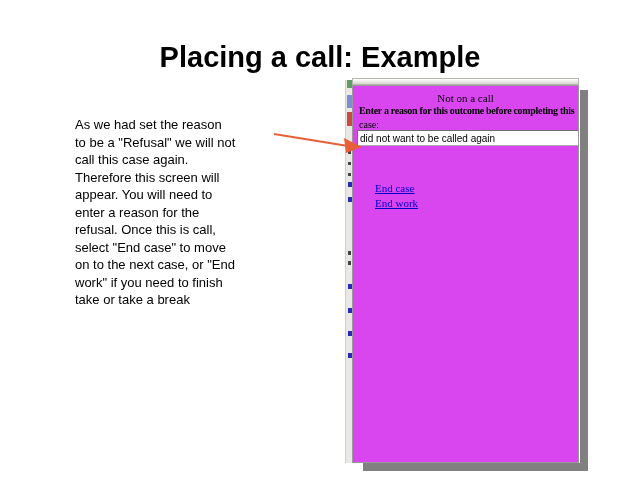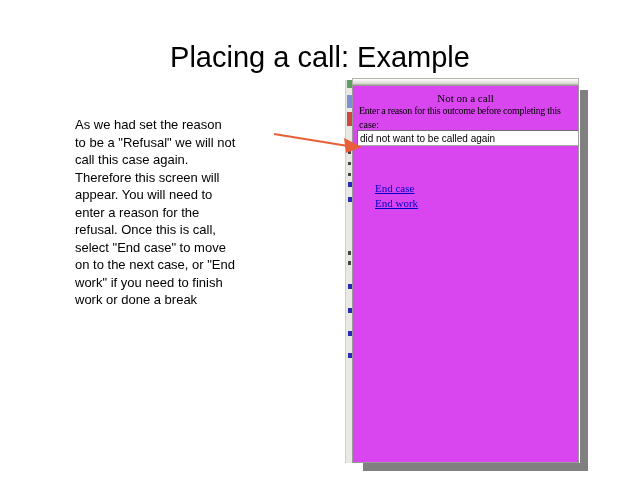--- a/index.html
+++ b/index.html
@@ -4,21 +4,21 @@
 <style>
   html,body { margin:0; padding:0; background:#fff; }
   .slide {
     position:relative; width:640px; height:480px; background:#ffffff;
     overflow:hidden; font-family:"Liberation Sans", sans-serif; color:#000;
   }
 
   
   .title {
     position:absolute; top:41px; left:0; width:640px; text-align:center;
-    font-size:29px; line-height:33px; font-weight:400; color:#000;
+    font-size:29px; line-height:33px; font-weight:700; color:#000;
   }
 
   
   .body-text {
     position:absolute; left:75px; top:116px; width:200px;
     font-size:13px; line-height:17.5px; color:#000;
   }
 
   
   .arrow-svg { position:absolute; left:268px; top:126px; width:98px; height:30px; z-index:6; }
@@ -61,21 +61,21 @@
     position:absolute; left:7px; top:7px; width:227px; height:378px;
     background:#d946ef; border:1px solid #9a9a9a; box-sizing:border-box;
     overflow:hidden; font-family:"Liberation Serif", serif; color:#000;
   }
   .panel-header {
     position:absolute; top:6px; left:0; width:100%; text-align:center;
     font-size:11px;
   }
   .instr-1 {
     position:absolute; top:19px; left:6px; font-size:10px;
-    letter-spacing:-0.3px; white-space:nowrap;
+    letter-spacing:-0.3px; white-space:nowrap;font-weight:bold;
   }
   .instr-2 { position:absolute; top:33px; left:6px; font-size:10px; }
   .reason-input {
     position:absolute; top:44px; left:4px; width:225px; height:16px;
     box-sizing:border-box; background:#fff;
     border:1px solid #6e6e6e; border-bottom-color:#aaa; border-right-color:#aaa;
     font-family:"Liberation Sans", sans-serif; font-size:10px; padding:3px 2px;
     color:#000; outline:none;
   }
   .page-link {
@@ -100,21 +100,21 @@
     <div>As we had set the reason</div>
     <div>to be a "Refusal" we will not</div>
     <div>call this case again.</div>
     <div>Therefore this screen will</div>
     <div>appear. You will need to</div>
     <div>enter a reason for the</div>
     <div>refusal. Once this is call,</div>
     <div>select "End case" to move</div>
     <div>on to the next case, or "End</div>
     <div>work" if you need to finish</div>
-    <div>work or done a break</div>
+    <div>take or take a break</div>
   </div>
 
   <svg class="arrow-svg" viewBox="0 0 98 30">
     <line x1="6" y1="8" x2="80" y2="20" stroke="#E8603A" stroke-width="2.2"></line>
     <polygon points="76,12 94,21 78,27" fill="#E8603A"></polygon>
   </svg>
 
   <div class="shot">
 
     <div class="edge-strip">

